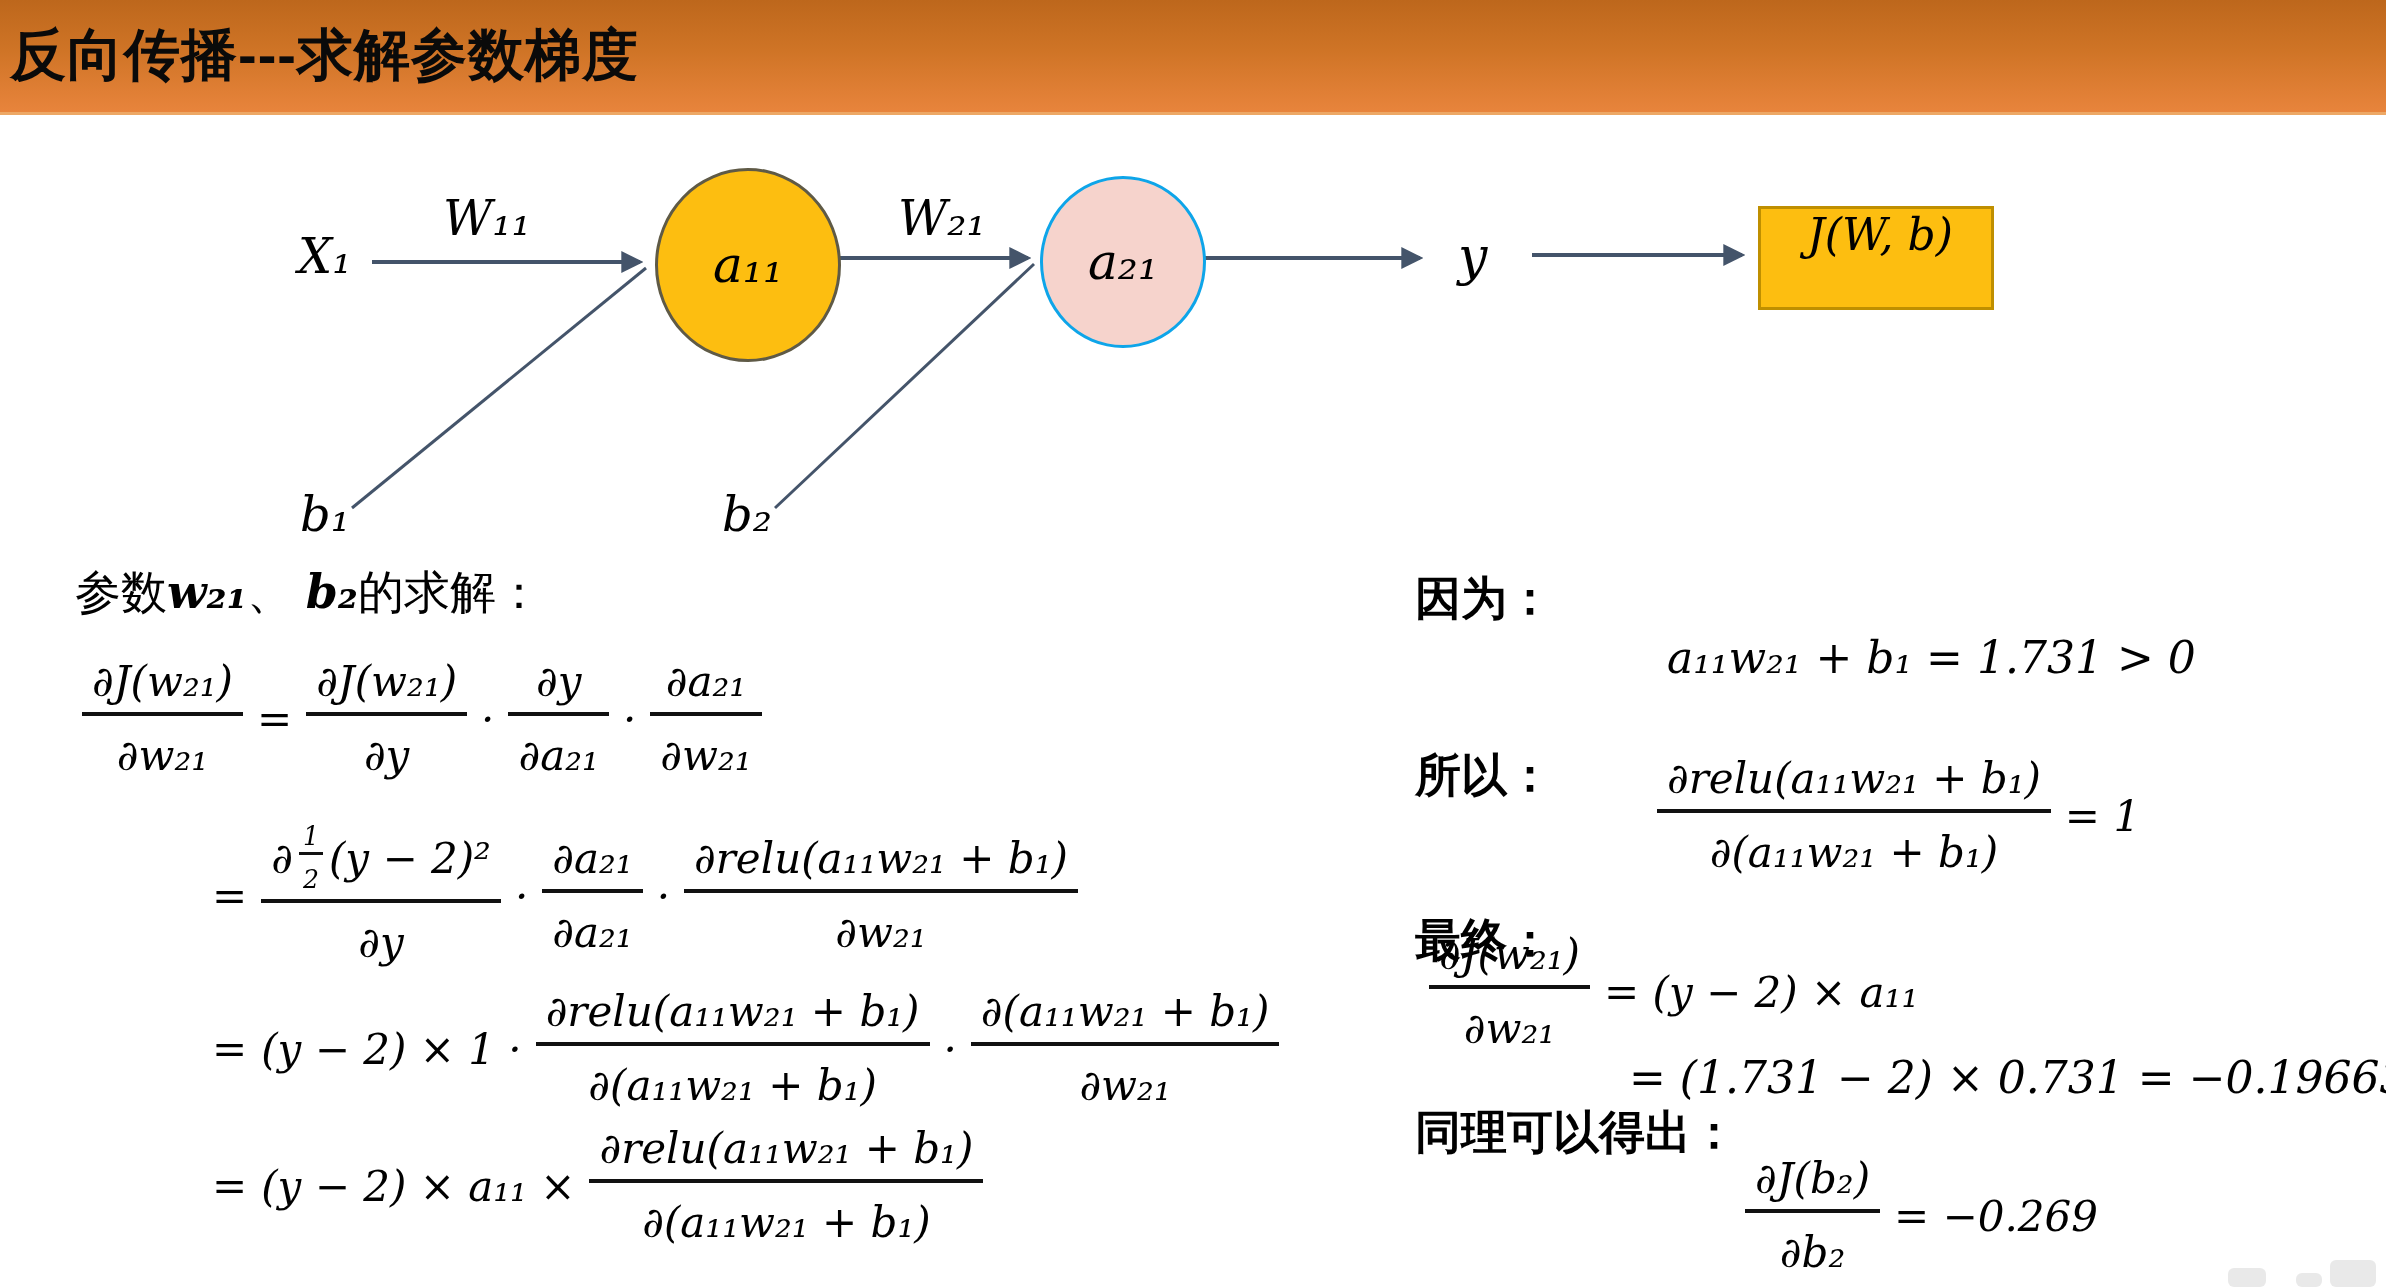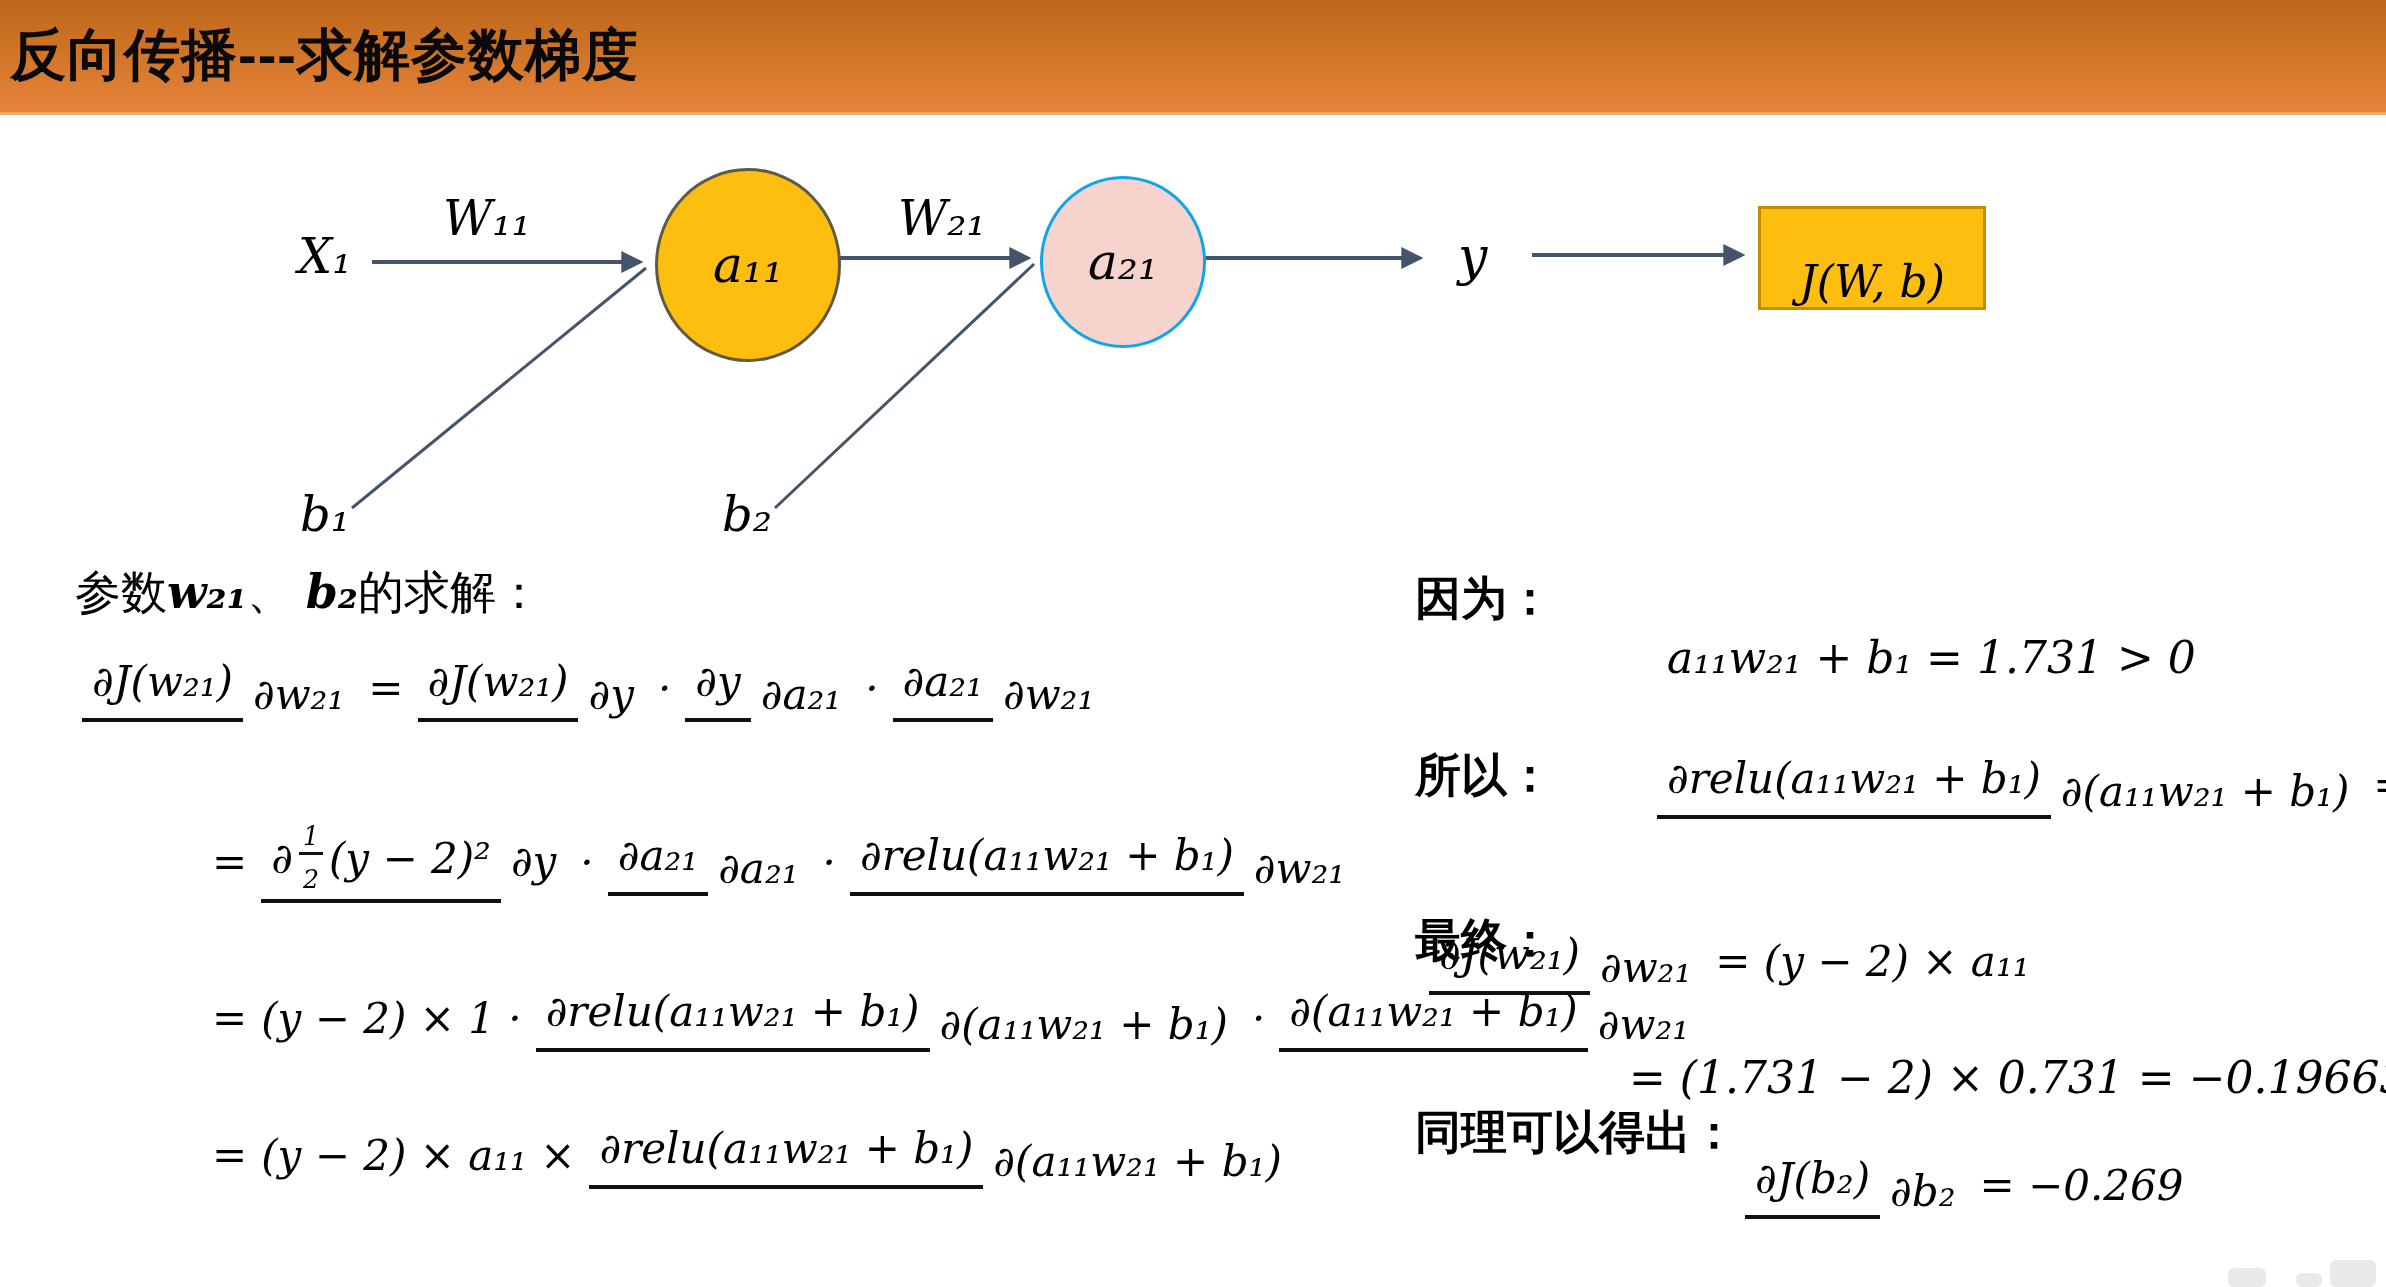--- a/index.html
+++ b/index.html
@@ -11,29 +11,29 @@
        border-bottom:3px solid #eda866;display:flex;align-items:center;}
   .hdr h1{margin:0 0 0 10px;font-family:"Liberation Sans","DejaVu Sans",sans-serif;
           font-weight:bold;font-size:56px;letter-spacing:1px;color:#0a0a0a;}
   
   .lbl{position:absolute;font-style:italic;font-size:48px;white-space:nowrap;}
   .node{position:absolute;border-radius:50%;display:flex;align-items:center;justify-content:center;}
   .node .nlabel{font-style:italic;font-size:50px;}
   .node1{left:655px;top:168px;width:180px;height:188px;background:#fdbe10;border:3px solid#5f5a46;}
   .node2{left:1040px;top:176px;width:160px;height:166px;background:#f6d3cc;border:3px solid #0ea5e9;justify-content:center;}
   .lossbox{position:absolute;left:1758px;top:206px;width:222px;height:98px;background:#fdbe10;
-           border:3px solid #bf8f00;display:flex;align-items:flex-end;justify-content:center;
-           font-style:italic;font-size:44px;}
+           border:3px solid #bf8f00;display:flex;align-items:flex-start;justify-content:center;
+           font-style:italic;font-size:44px;padding-left:8px;}
   svg.conn{position:absolute;left:0;top:0;pointer-events:none;}
   
   .cjk{position:absolute;font-family:"Liberation Sans","DejaVu Sans",sans-serif;
        font-weight:bold;font-size:46px;white-space:nowrap;}
   .mrow{position:absolute;display:flex;align-items:center;font-size:42px;font-style:italic;white-space:nowrap;}
   .mrow>*{margin:0 7px;}
-  .frac{display:inline-flex;flex-direction:row;align-items:stretch;text-align:center;line-height:1.2;}
+  .frac{display:inline-flex;flex-direction:column;align-items:stretch;text-align:center;line-height:1.2;}
   .frac .num{border-bottom:4px solid #111;padding:2px 10px 5px;}
   .frac .den{padding:5px 10px 2px;margin-top:10px;}
   .mfrac{display:inline-flex;flex-direction:column;align-items:stretch;text-align:center;
          font-size:0.6em;line-height:1.05;vertical-align:middle;margin:0 6px;}
   .mfrac .num{border-bottom:3px solid #111;padding:0 4px 2px;}
   .mfrac .den{padding:2px 4px 0;}
   .numline{display:inline-flex;align-items:center;justify-content:center;}
   .hpart{font-family:"Liberation Sans","DejaVu Sans",sans-serif;font-weight:normal;}
   .hmath{font-family:"DejaVu Serif","DejaVu Sans",serif;font-weight:bold;font-style:italic;}
   

